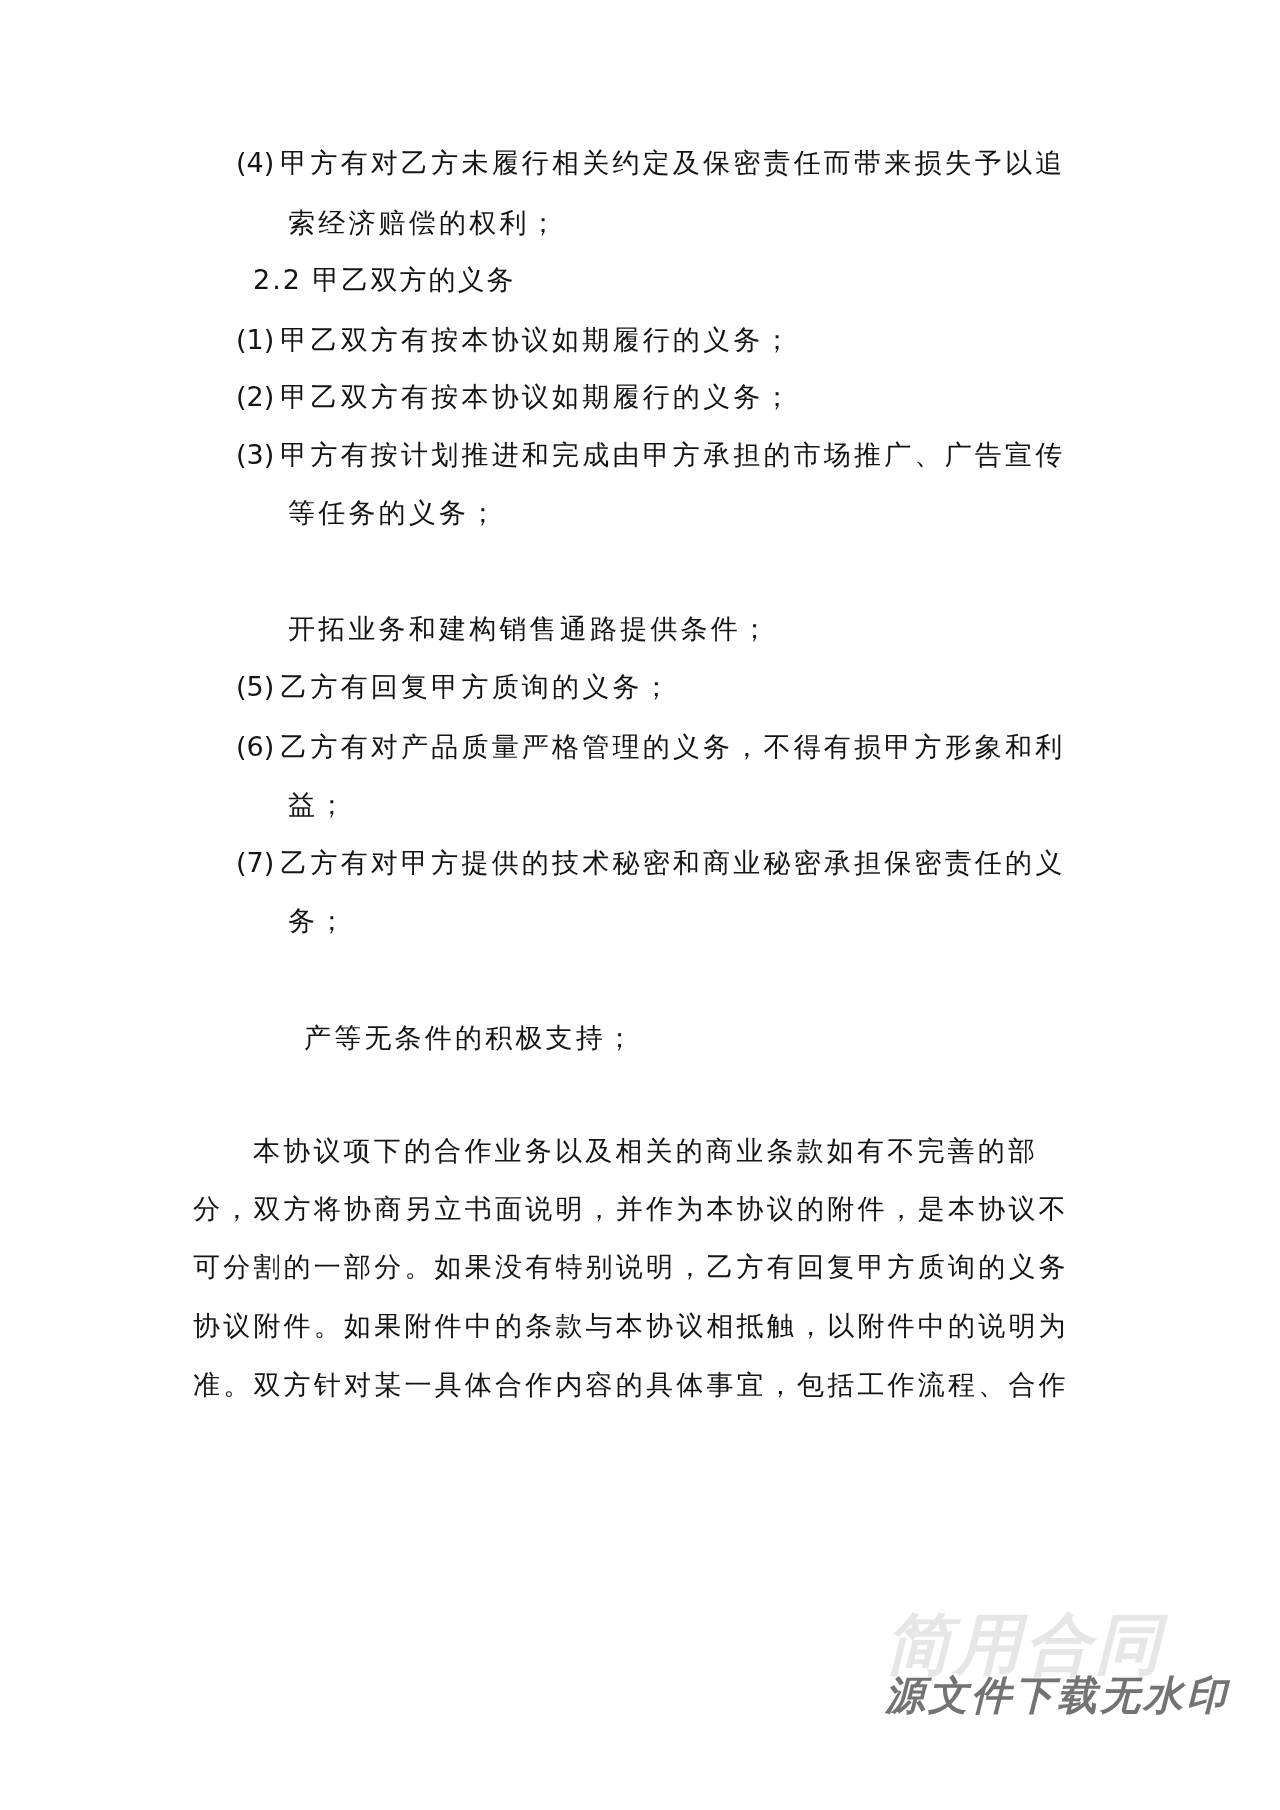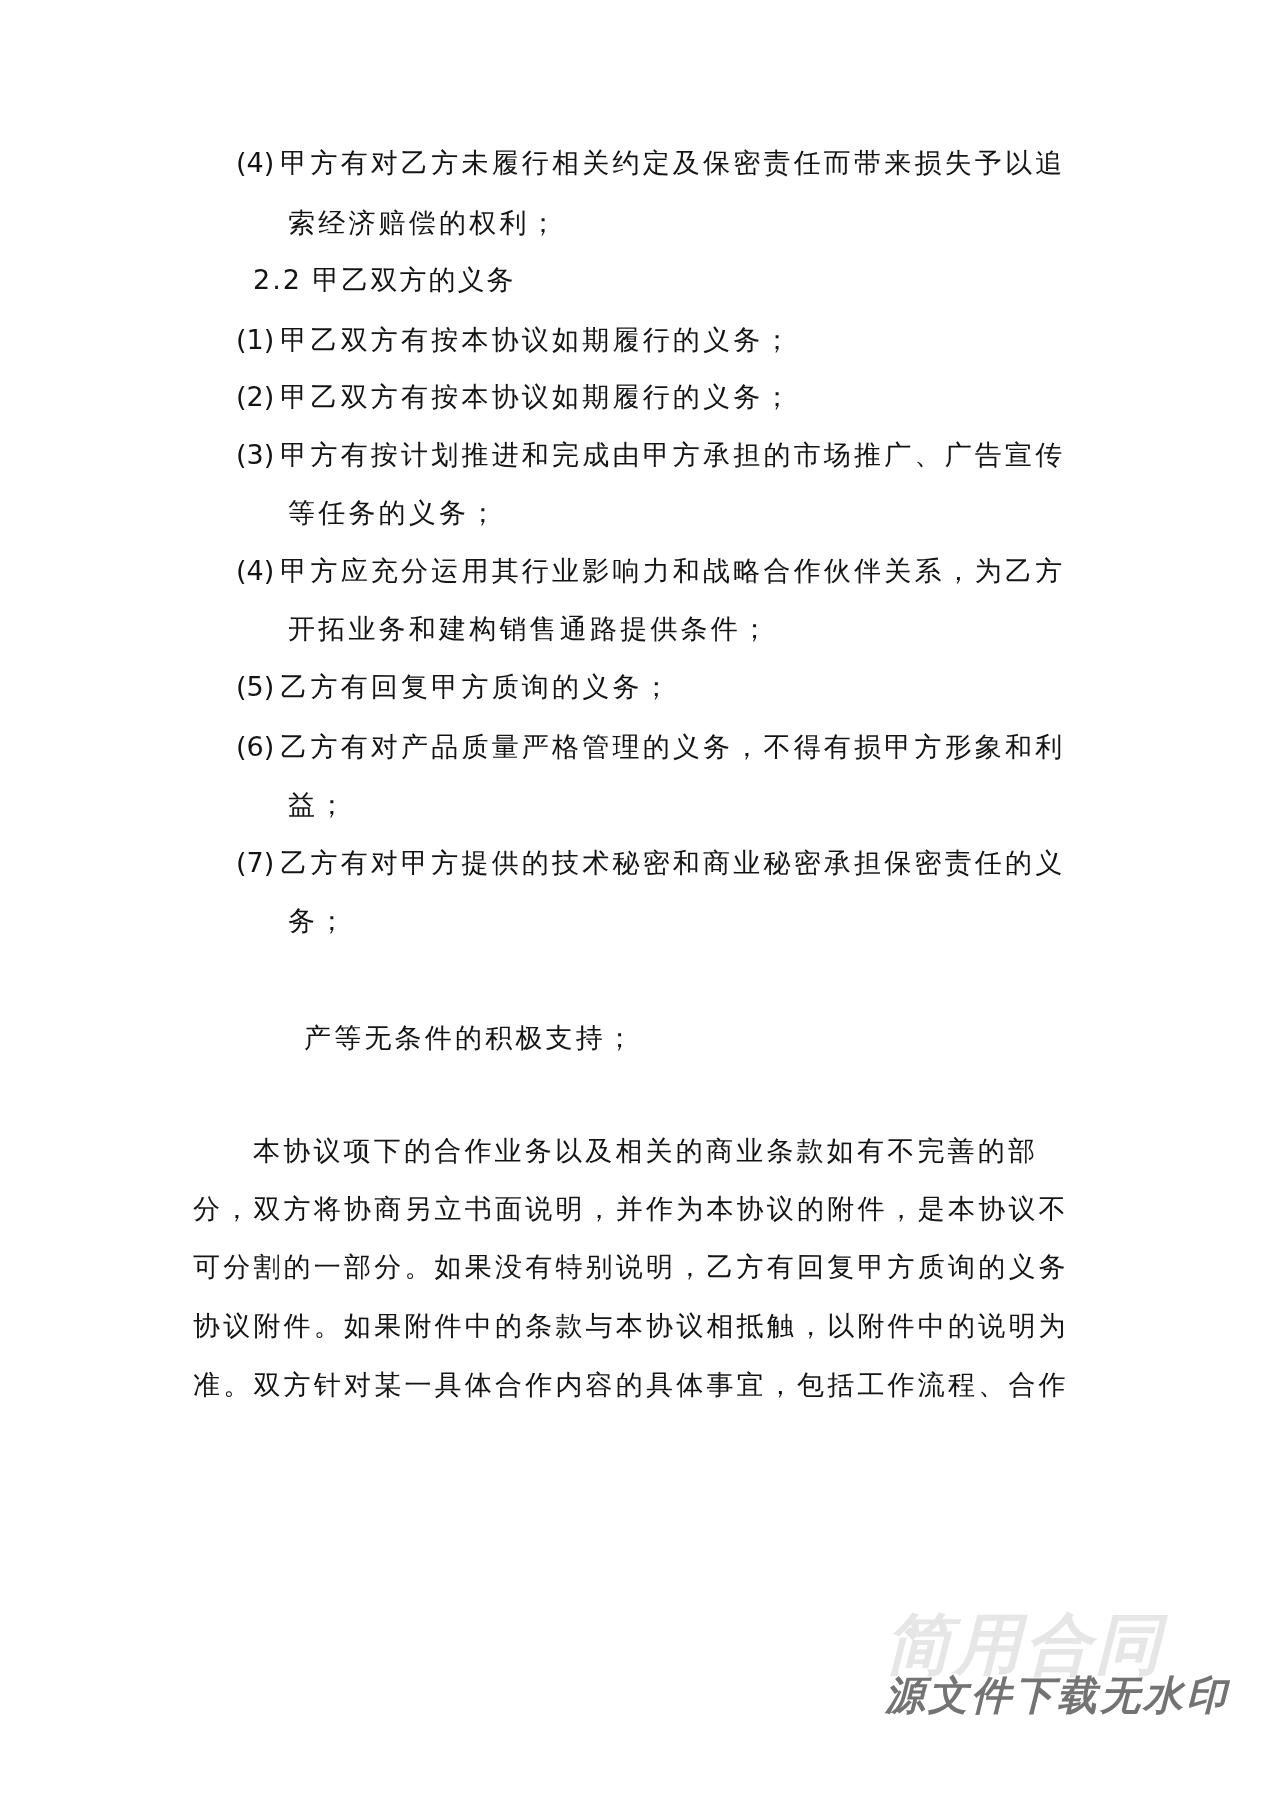--- a/index.html
+++ b/index.html
@@ -36,23 +36,20 @@
   </div>
   <div class="line" style="left:236px; top:377px;">
     <span class="num">(2)</span><span>甲乙双方有按本协议如期履行的义务；</span>
   </div>
   <div class="line" style="left:236px; top:435px;">
     <span class="num">(3)</span><span>甲方有按计划推进和完成由甲方承担的市场推广、广告宣传</span>
   </div>
   <div class="line" style="left:288px; top:493px;">
     <span>等任务的义务；</span>
   </div>
-  <div class="line" style="left:236px; top:551px;">
-    <span class="num">(4)</span><span>甲方应充分运用其行业影响力和战略合作伙伴关系，为乙方</span>
-  </div>
   <div class="line" style="left:288px; top:609px;">
     <span>开拓业务和建构销售通路提供条件；</span>
   </div>
   <div class="line" style="left:236px; top:667px;">
     <span class="num">(5)</span><span>乙方有回复甲方质询的义务；</span>
   </div>
   <div class="line" style="left:236px; top:727px;">
     <span class="num">(6)</span><span>乙方有对产品质量严格管理的义务，不得有损甲方形象和利</span>
   </div>
   <div class="line" style="left:288px; top:785px;">

